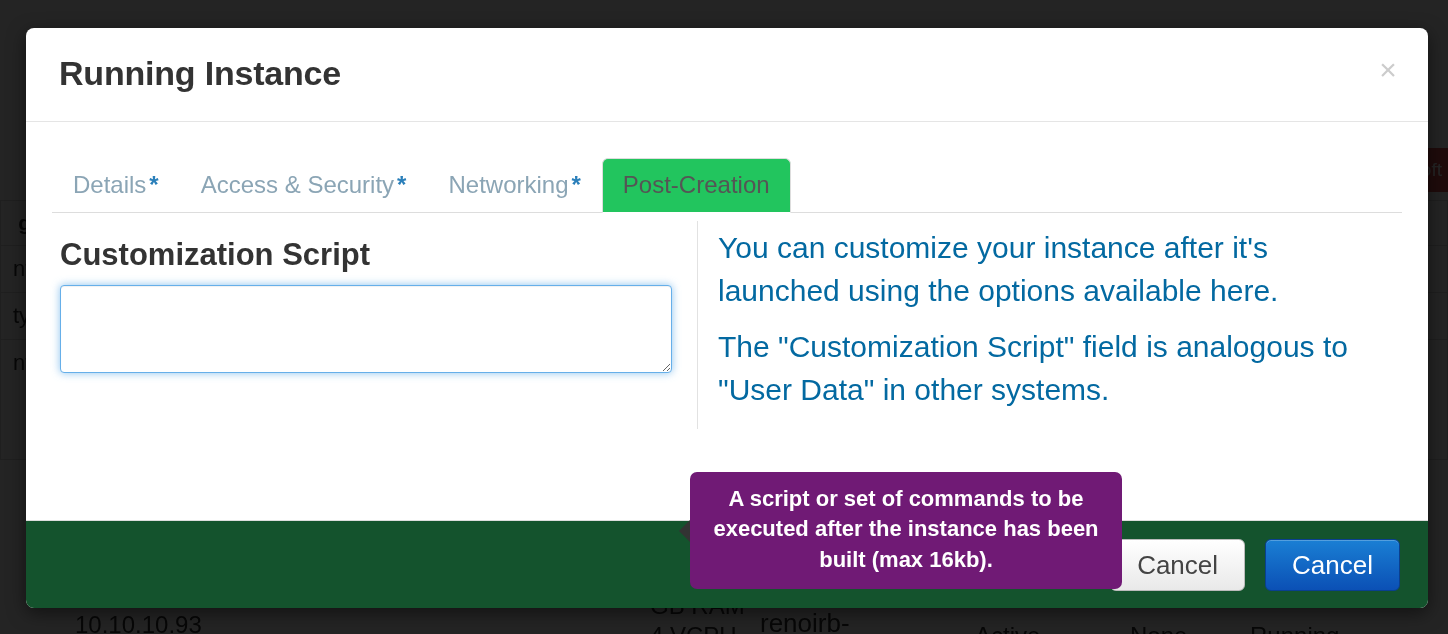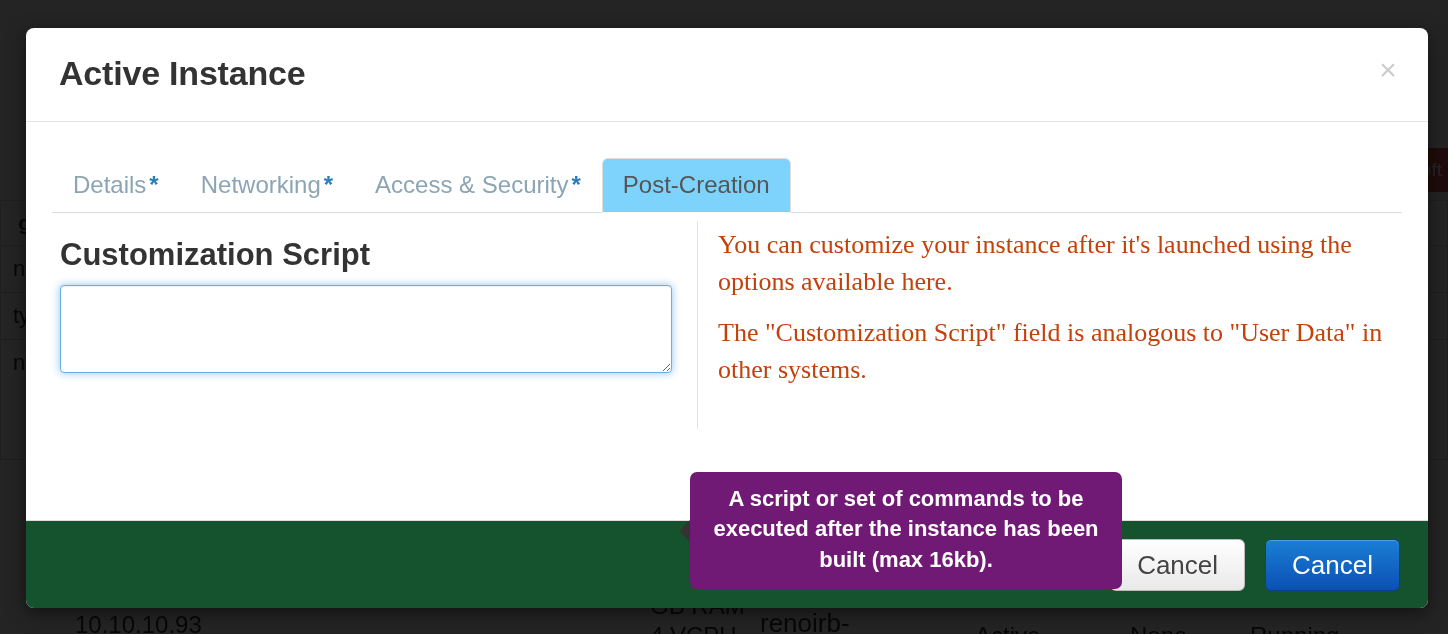--- a/index.html
+++ b/index.html
@@ -115,21 +115,21 @@
     background: transparent;
     line-height: 1.15;
   }
   .tab .req {
     color: #2a7fba;
     font-weight: bold;
     margin-left: 3px;
   }
   .tab.active {
     color: #555555;
-    background: #7dd3fc;
+    background: #22c55e;
     border-color: #dddddd;
     border-bottom-color: #ffffff;
   }
 
   
   .modal-body {
     position: relative;
     height: 272px;
     padding: 0 26px;
   }
@@ -162,24 +162,23 @@
   .vdivider {
     position: absolute;
     left: 671px; top: 8px;
     width: 1px; height: 208px;
     background: #e2e2e2;
   }
   .col-right {
     position: absolute;
     left: 692px; top: 14px;
     width: 672px;
-    font-size: 26px;
+    font-size: 30px;
     line-height: 1.42;
-    color: #c2410c;
-    font-family: Liberation Serif, serif;
+    color: #0369a1;
   }
   .col-right p { margin: 0 0 14px 0; }
 
   
   .tooltip {
     position: absolute;
     left: 664px; top: 259px;
     width: 432px;
     background: #701a75;
     color: #ffffff;
@@ -275,34 +274,34 @@
     <div style="position:absolute;left:1130px;top:622px;font-size:24px">None</div>
     <div style="position:absolute;left:1250px;top:622px;font-size:24px">Running</div>
     <div style="position:absolute;left:1180px;top:286px;font-size:26px;font-weight:bold">U</div>
   </div>
   <div class="bg-overlay"></div>
 </div>
 
 <div id="modal">
 
   <div class="modal-header">
-    <div class="modal-title">Active Instance</div>
+    <div class="modal-title">Running Instance</div>
     <button class="close-btn">×</button>
   </div>
 
   <div class="tabs-wrap">
     <div class="tabs">
       <div class="tab">
         <span>Details</span><span class="req">*</span>
       </div>
       <div class="tab">
-        <span>Networking</span><span class="req">*</span>
+        <span>Access &amp; Security</span><span class="req">*</span>
       </div>
       <div class="tab">
-        <span>Access &amp; Security</span><span class="req">*</span>
+        <span>Networking</span><span class="req">*</span>
       </div>
       <div class="tab active">
         <span>Post-Creation</span>
       </div>
     </div>
   </div>
 
   <div class="modal-body">
     <div class="col-left">
       <label class="field-label">Customization Script</label>

